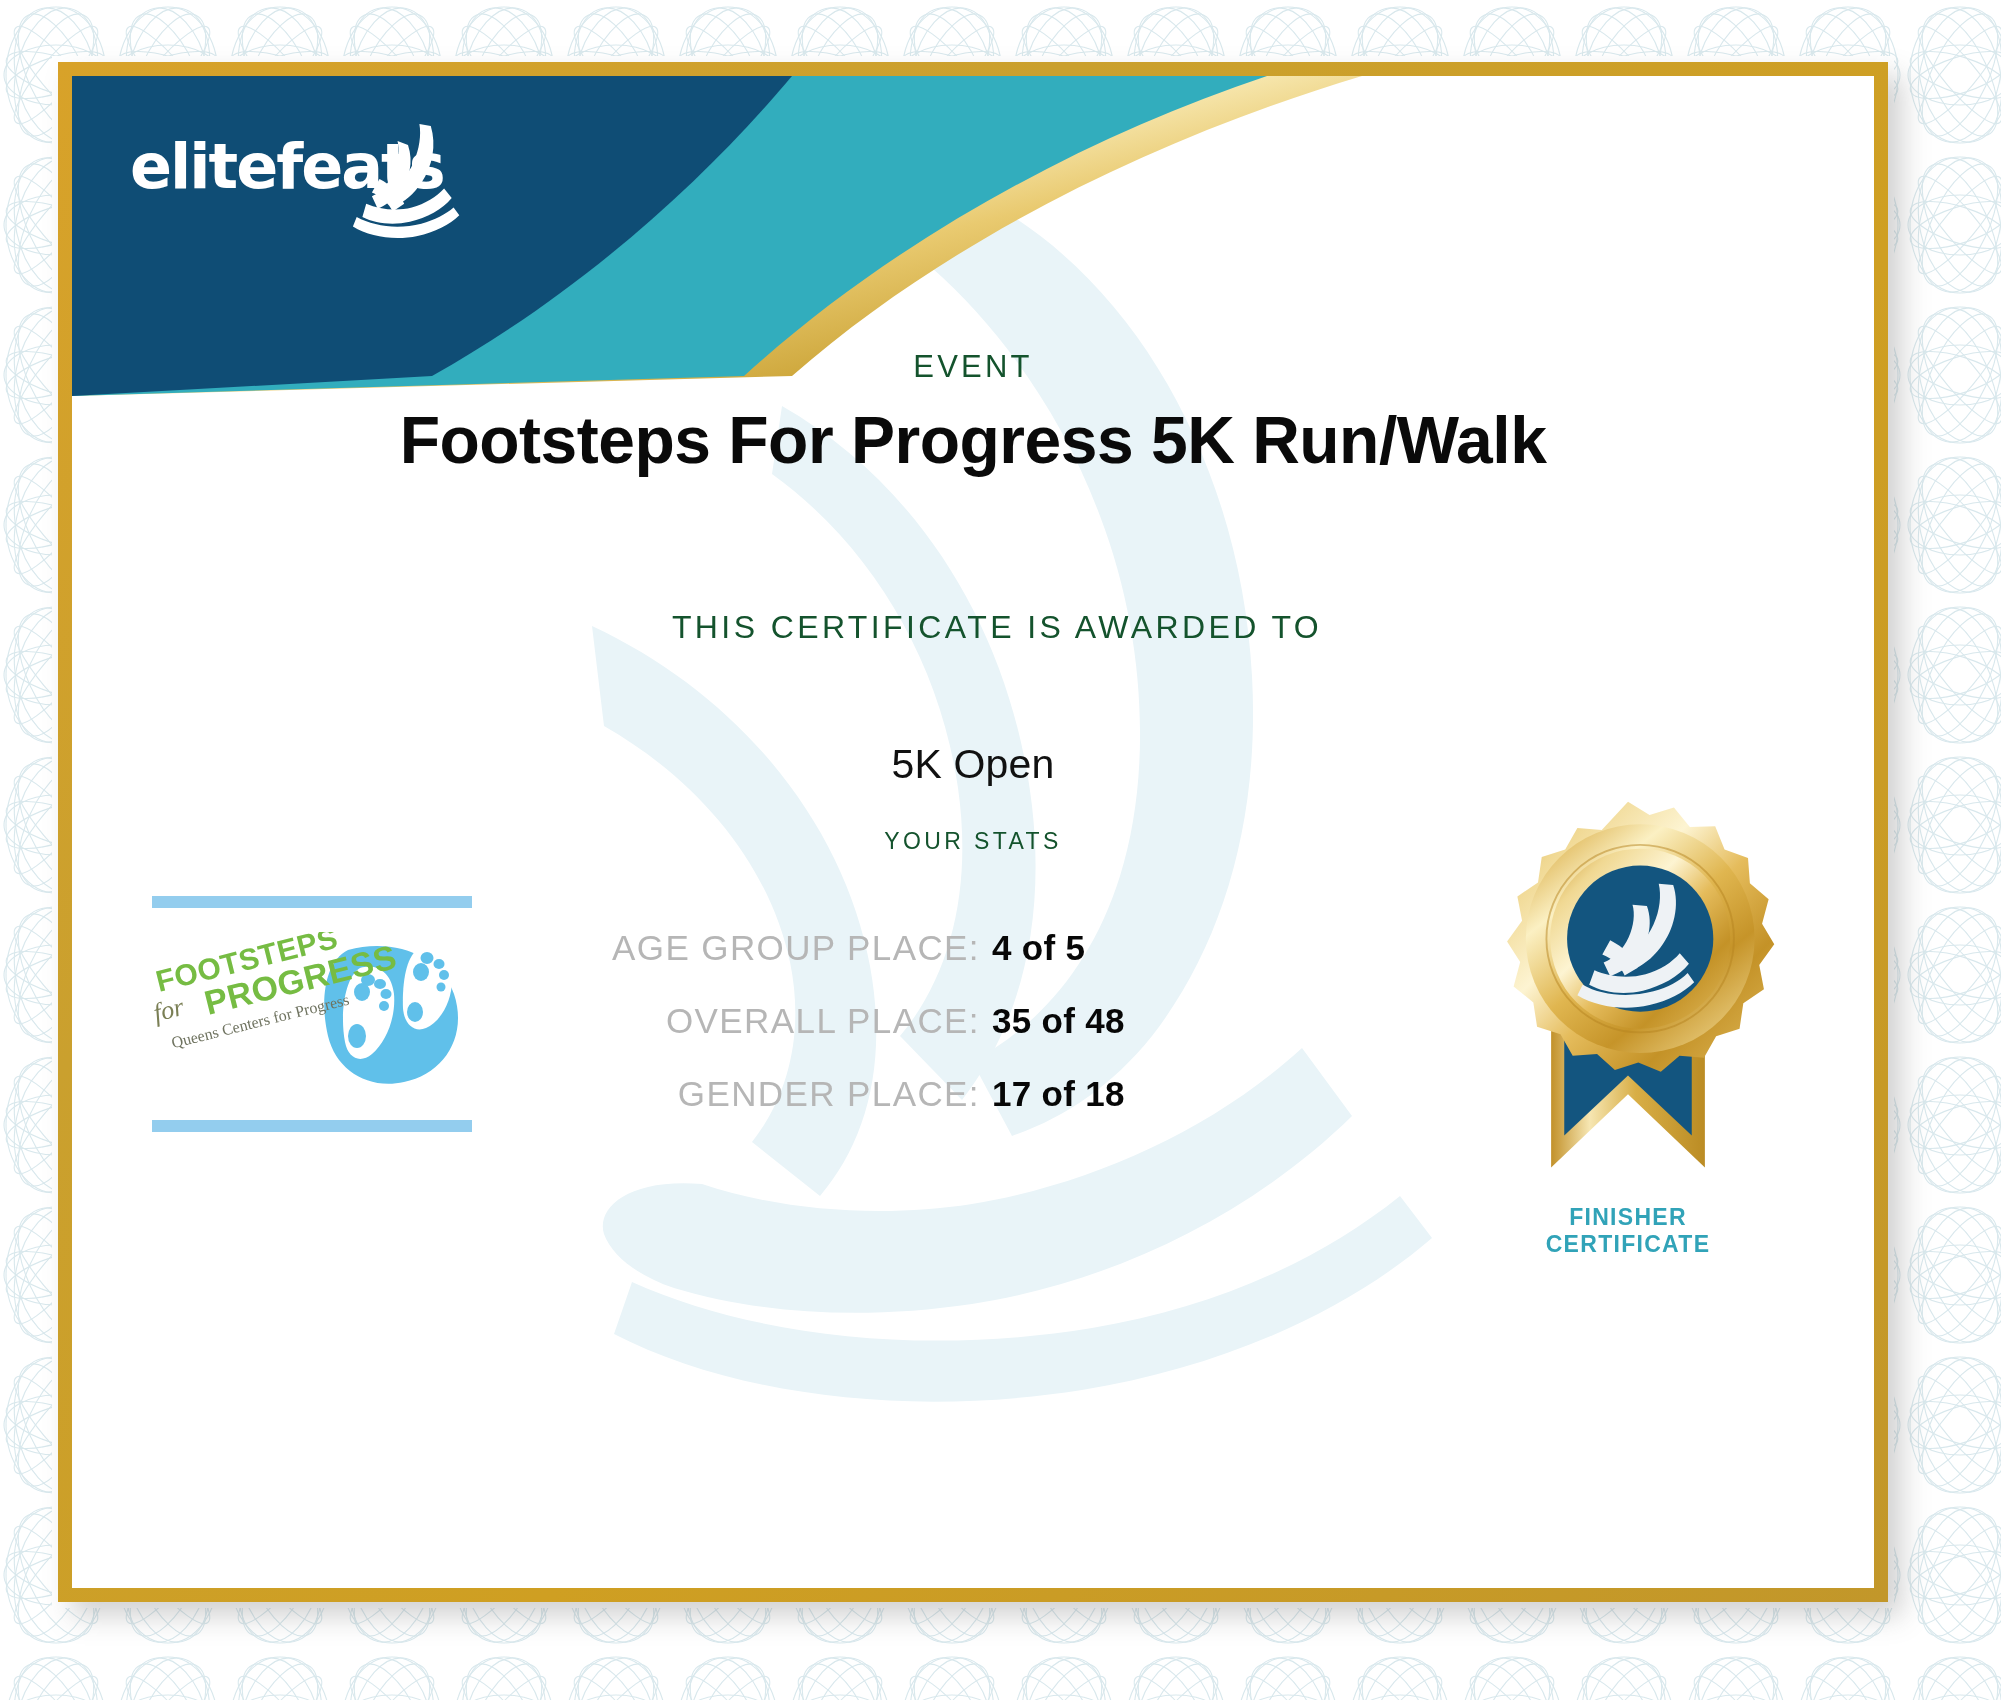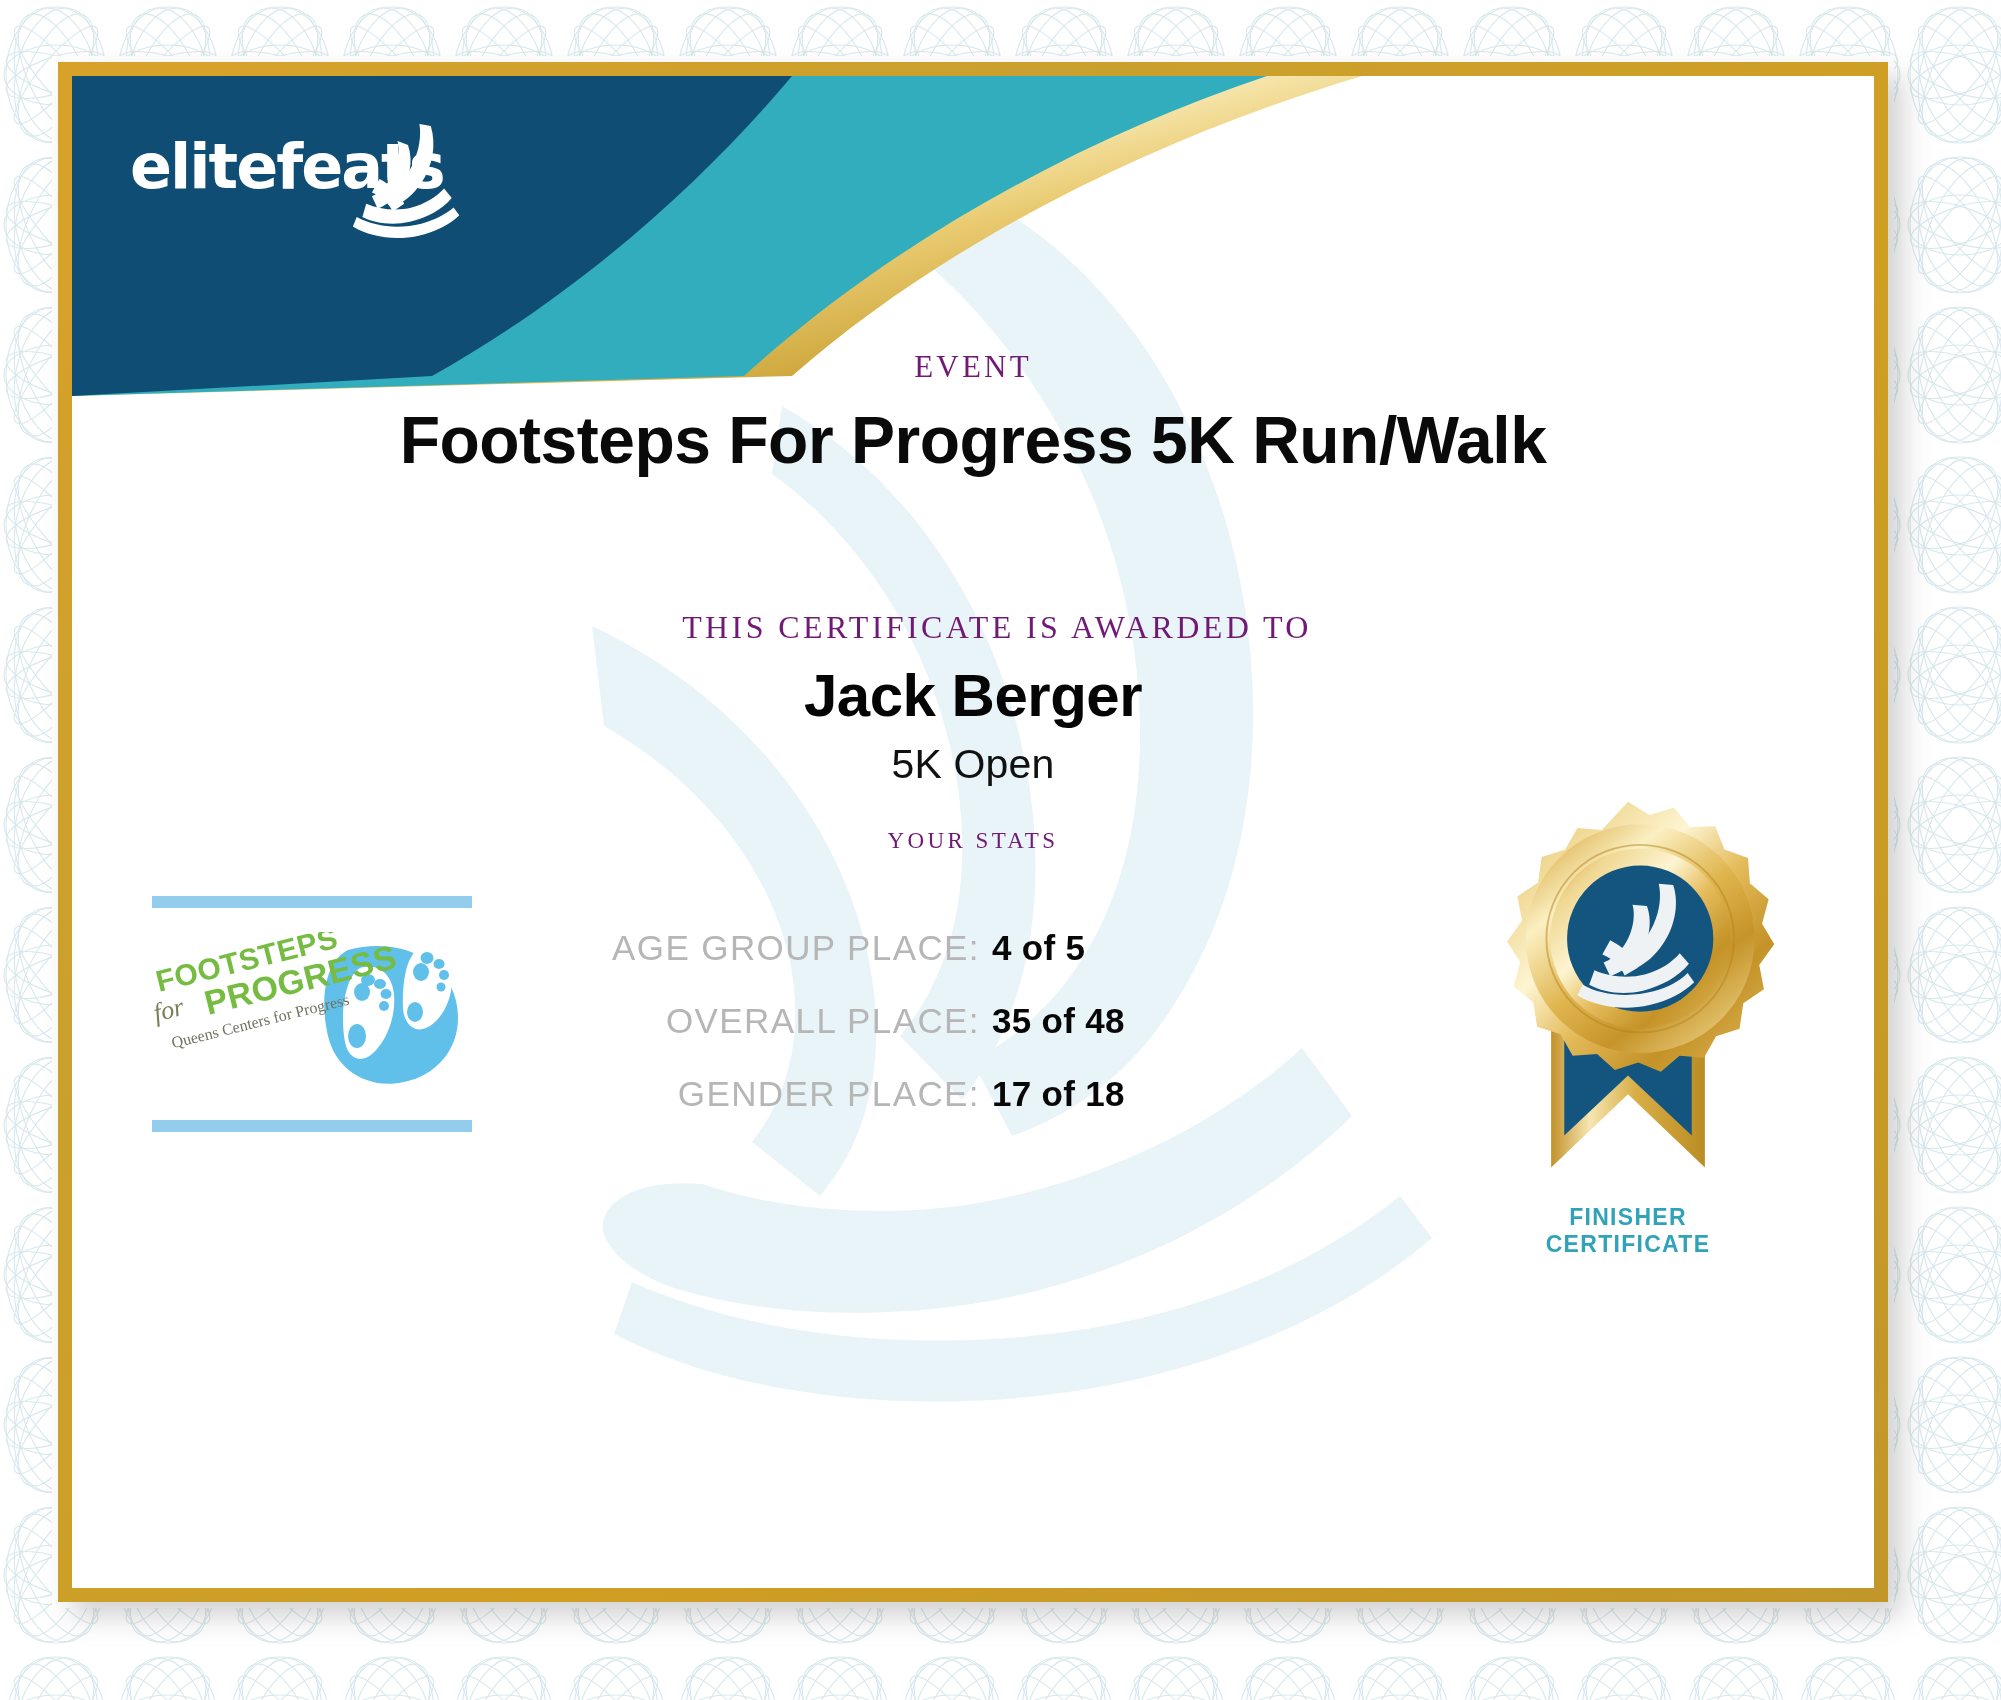--- a/index.html
+++ b/index.html
@@ -76,25 +76,25 @@
     width: 100%;
     height: 100%;
   }
   .center-col {
     position: absolute;
     left: 0;
     width: 1802px;
     text-align: center;
   }
   .kicker {
-    color: #701a75;
+    color: #14532d;
     font-size: 31px;
     font-weight: 400;
     letter-spacing: 3.2px;
-    font-family: Liberation Serif, serif;
+    font-family: Liberation Sans, sans-serif;
   }
   #event-kicker { top: 273px; }
   #event-title {
     top: 326px;
     color: #0a0a0a;
     font-size: 66px;
     font-weight: bold;
     letter-spacing: -0.5px;
     font-family: "Liberation Sans Narrow", "Liberation Sans", sans-serif;
   }
@@ -265,21 +265,20 @@
       </svg>
 
       <div id="content">
 
         <div class="center-col kicker" id="event-kicker">EVENT</div>
 
         <div class="center-col" id="event-title">Footsteps For Progress 5K Run/Walk</div>
 
         <div class="center-col kicker" id="awarded-kicker">THIS CERTIFICATE IS AWARDED TO</div>
 
-        <div class="center-col" id="recipient-name">Jack Berger</div>
 
         <div class="center-col" id="recipient-division">5K Open</div>
 
         <div class="center-col kicker" id="stats-kicker">YOUR STATS</div>
 
         <div id="stats-table">
           <div class="stat-row">
             <span class="stat-label">AGE GROUP PLACE:</span>
             <span class="stat-value">4 of 5</span>
           </div>

